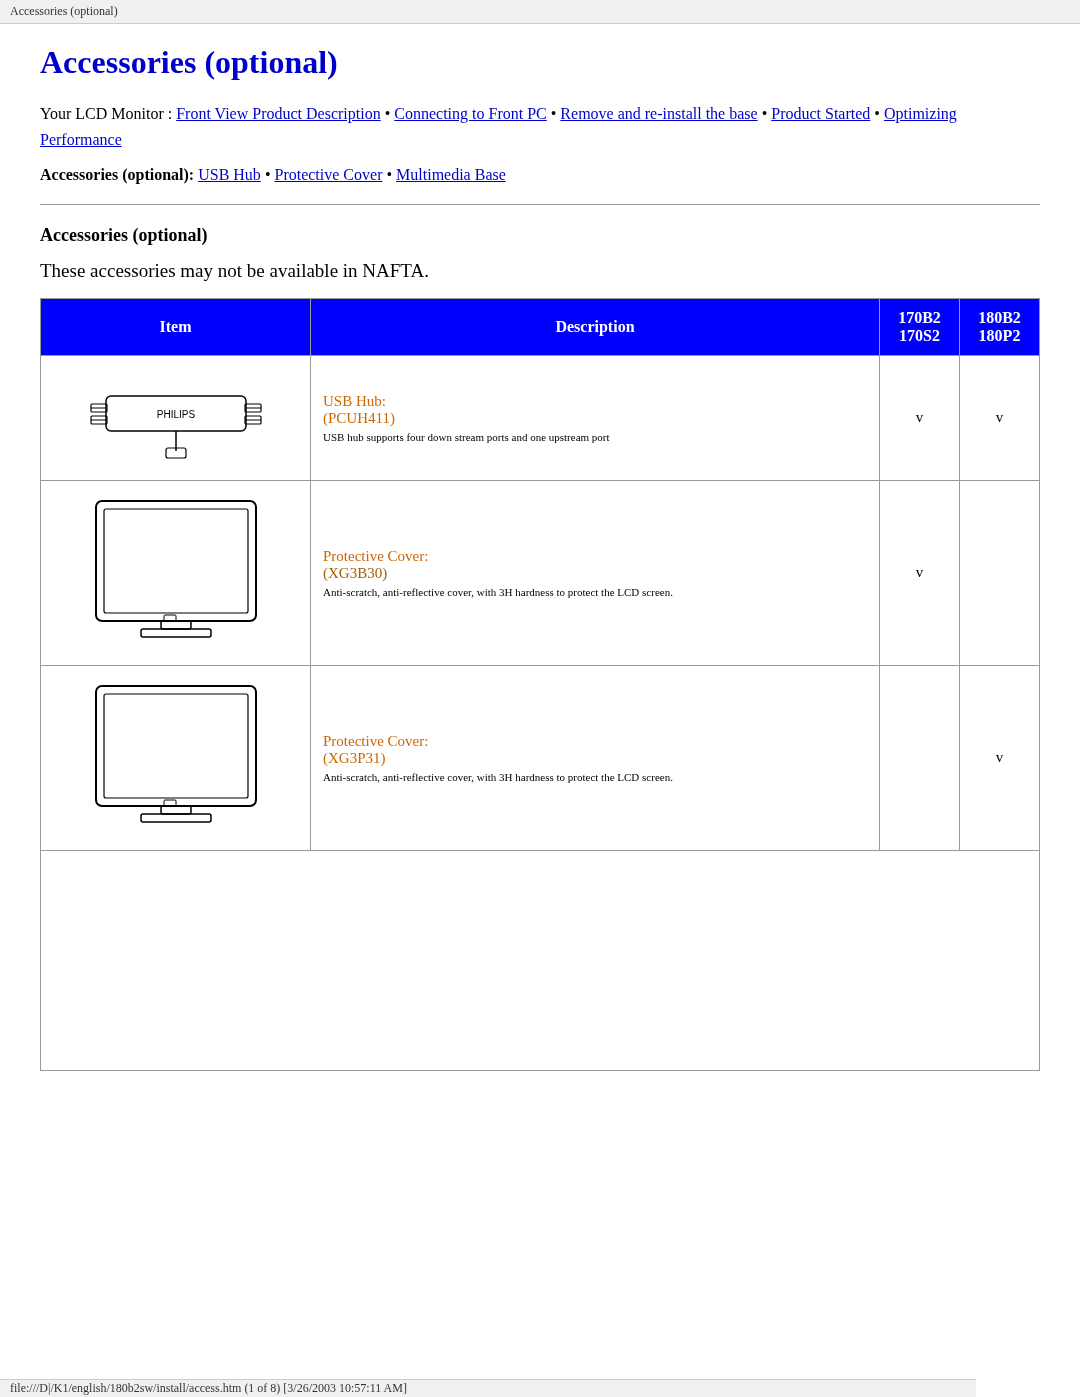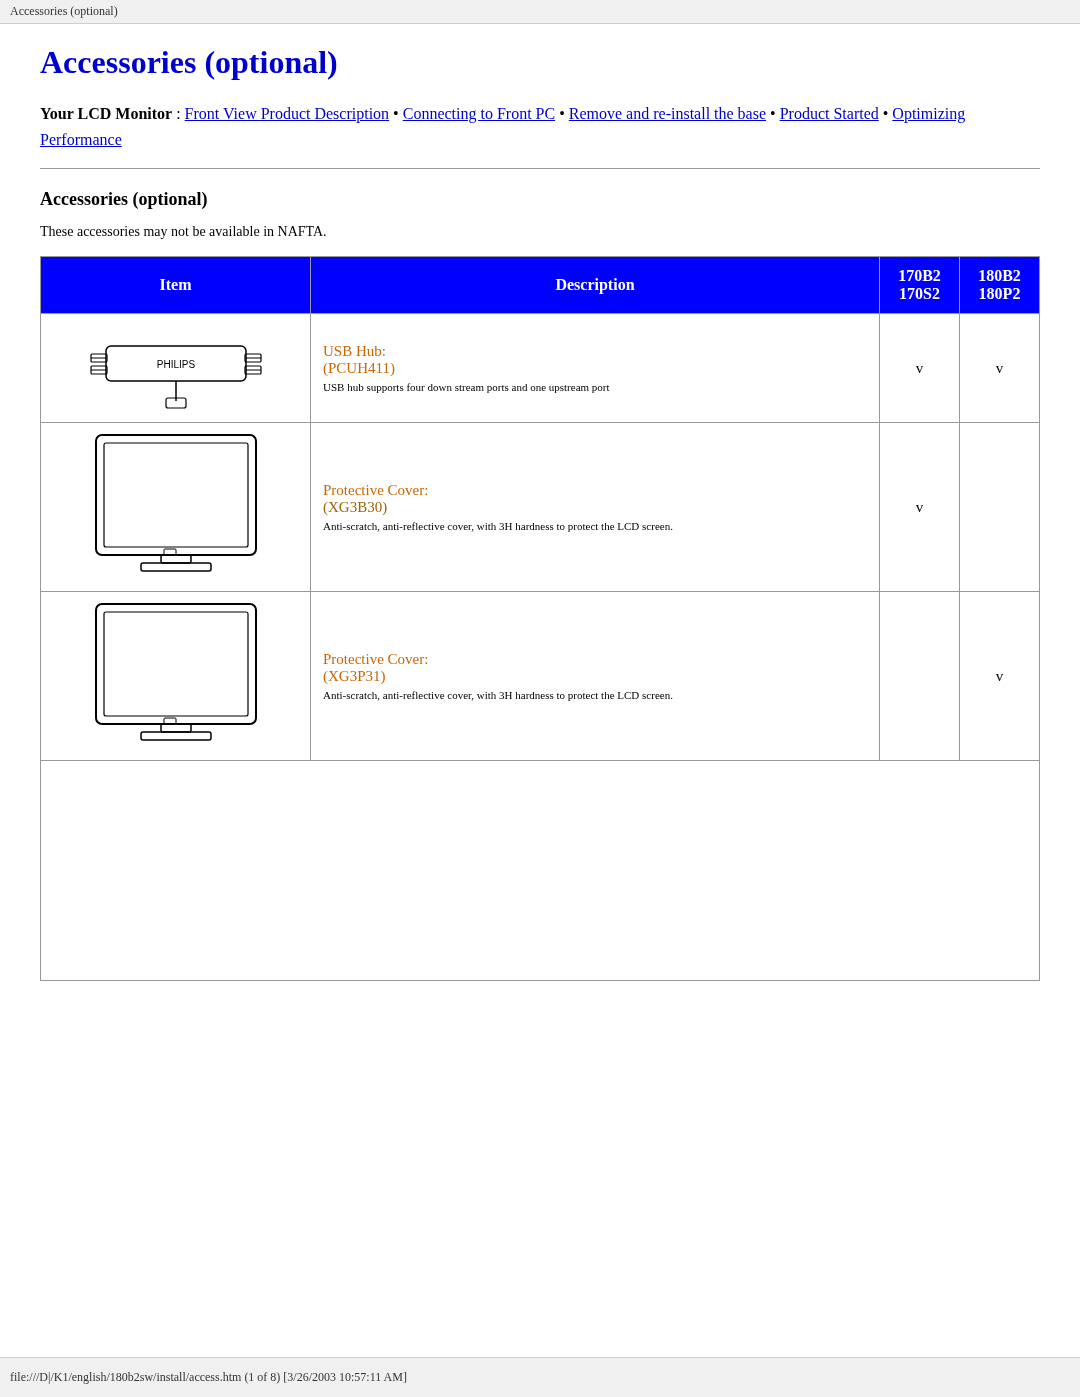--- a/index.html
+++ b/index.html
@@ -27,21 +27,21 @@
       font-weight: bold;
       color: #0000cc;
       margin-bottom: 20px;
     }
     .breadcrumb-section {
       margin-bottom: 10px;
       line-height: 1.6;
       font-size: 16px;
     }
     .breadcrumb-section strong {
-      font-weight: bold;
+      font-weight: normal;
     }
     a {
       color: #0000cc;
       text-decoration: underline;
       text-align: right;
     }
     .accessories-links {
       margin-bottom: 16px;
       font-size: 16px;
       line-height: 1.6;
@@ -51,41 +51,41 @@
       border-top: 1px solid #999;
       margin: 16px 0 20px 0;
     }
     .section-heading {
       font-size: 18px;
       font-weight: bold;
       margin-bottom: 14px;
     }
     .intro-text {
       margin-bottom: 16px;
-      font-size: 14px;
+      font-size: 19px;
     }
     
     .acc-table {
       width: 100%;
       border-collapse: collapse;
       border: 1px solid #999;
       margin-top: 8px;
     }
     .acc-table th {
       background-color: #0000ff;
       color: #fff;
       font-weight: bold;
       font-size: 16px;
       padding: 10px 8px;
       border: 1px solid #999;
       text-align: center;
     }
     .acc-table td {
       border: 1px solid #999;
-      padding: 2px 12px;
+      padding: 10px 12px;
       vertical-align: middle;
     }
     .td-item {
       width: 270px;
       text-align: center;
     }
     .td-desc {
       vertical-align: top;
       padding-top: 14px;
     }
@@ -100,24 +100,24 @@
       margin-bottom: 4px;
     }
     .desc-body {
       font-size: 11px;
       color: #000;
     }
     .status-bar {
       position: fixed;
       bottom: 0;
       left: 0;
-      width: 1080px;
+      width: 976px;
       background: #f0f0f0;
       border-top: 1px solid #ccc;
-      padding: 12px 10px;
+      padding: 1px 10px;
       font-size: 12px;
       color: #333;
     }
   </style>
 </head>
 <body>
 
 <div class="browser-bar">
   <span>Accessories (optional)</span>
 </div>
@@ -133,20 +133,29 @@
     <span> • </span>
     <a href="#">Connecting to Front PC</a>
     <span> • </span>
     <a href="#">Remove and re-install the base</a>
     <span> • </span>
     <a href="#">Product Started</a>
     <span> • </span>
     <a href="#">Optimizing Performance</a>
   </div>
 
+  <div class="accessories-links">
+    <strong>Accessories (optional):</strong>
+    <span> </span>
+    <a href="#">USB Hub</a>
+    <span> • </span>
+    <a href="#">Protective Cover</a>
+    <span> • </span>
+    <a href="#">Multimedia Base</a>
+  </div>
 
   <hr class="divider">
 
   <h2 class="section-heading">Accessories (optional)</h2>
 
   <p class="intro-text">These accessories may not be available in NAFTA.</p>
 
   <table class="acc-table">
     <thead>
       <tr>

